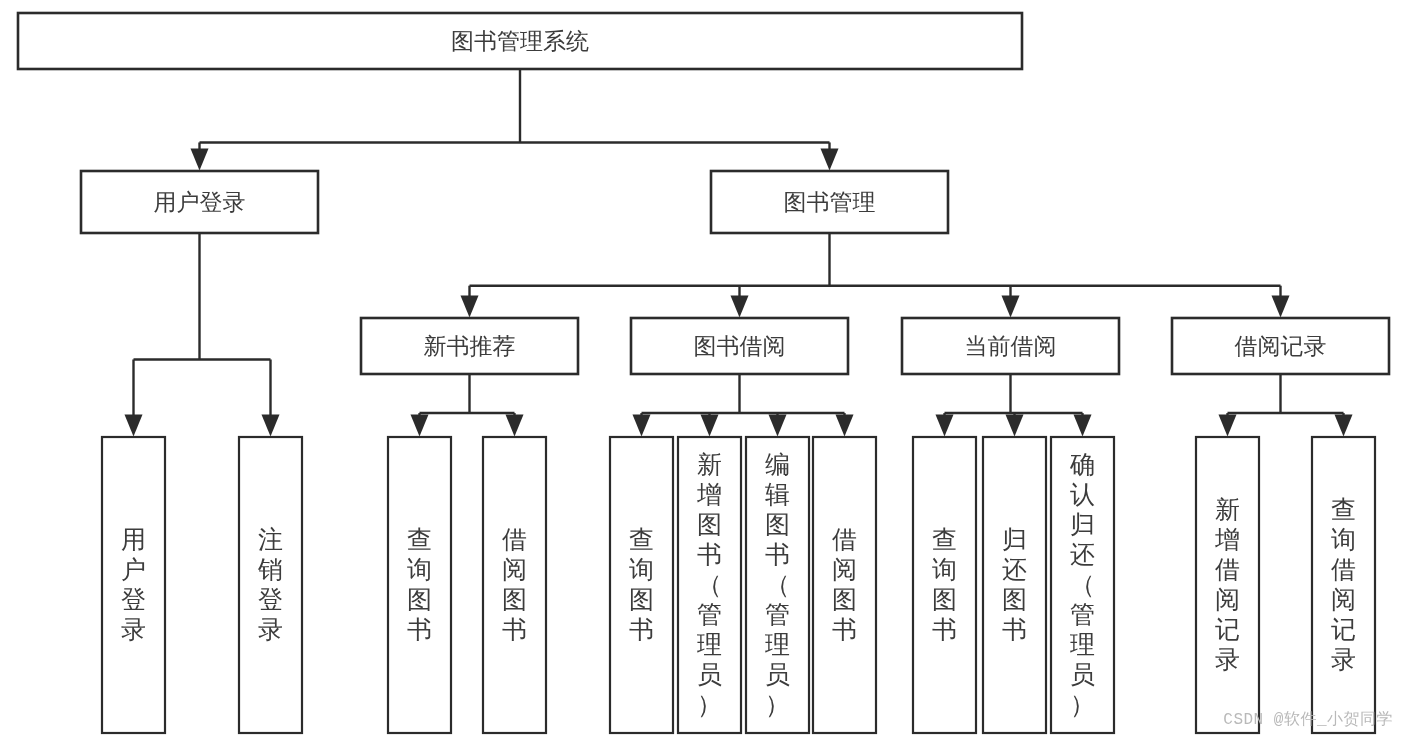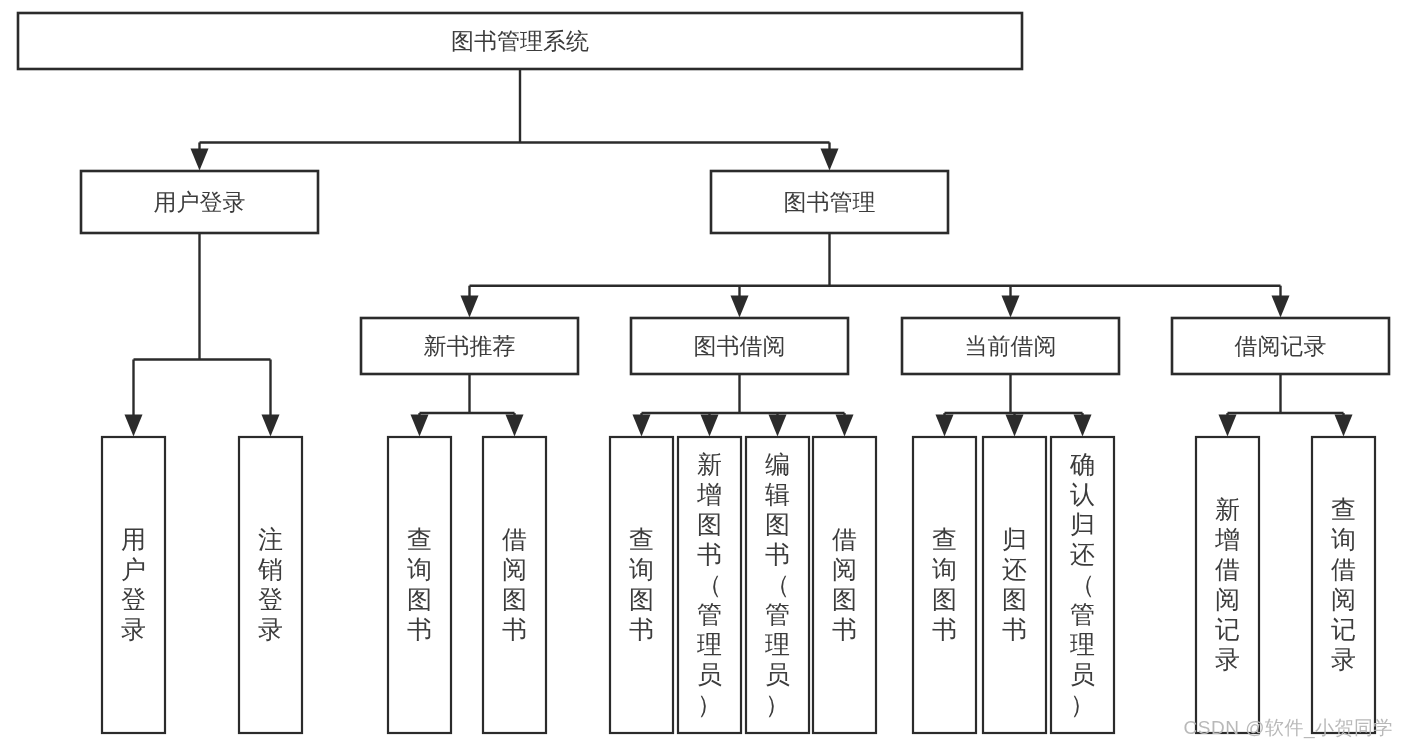--- a/index.html
+++ b/index.html
@@ -54,23 +54,23 @@
   }
   .leaf-label-char {
     fill: #3c3c3c;
     font-family: "DejaVu Sans", "Liberation Sans", sans-serif;
     font-size: 25px;
     text-anchor: middle;
   }
   .watermark {
     position: absolute;
     right: 12px;
-    bottom: 6px;
-    font-family: Liberation Sans, sans-serif;
-    font-size: 19px;
+    bottom: 17px;
+    font-family: Liberation Mono, monospace;
+    font-size: 16px;
     color: #b9b9b9;
     letter-spacing: 0.5px;
     white-space: nowrap;
     pointer-events: none;
     user-select: none;
   }
 </style>
 </head>
 <body>
 

